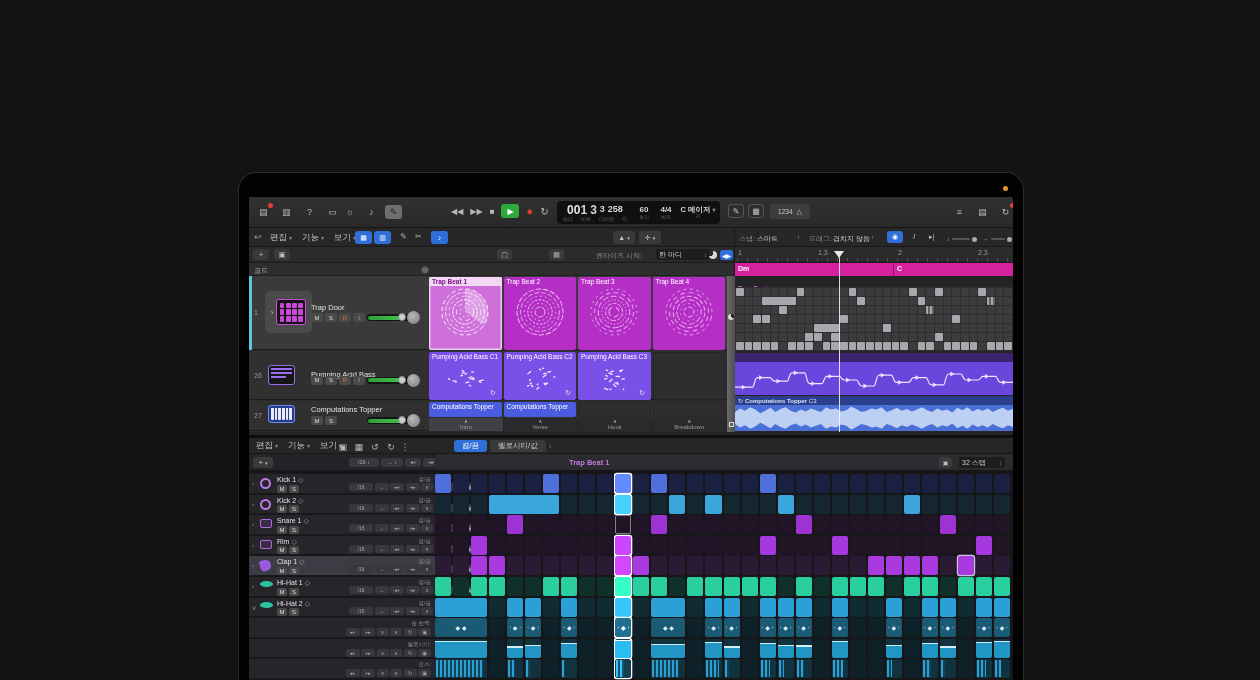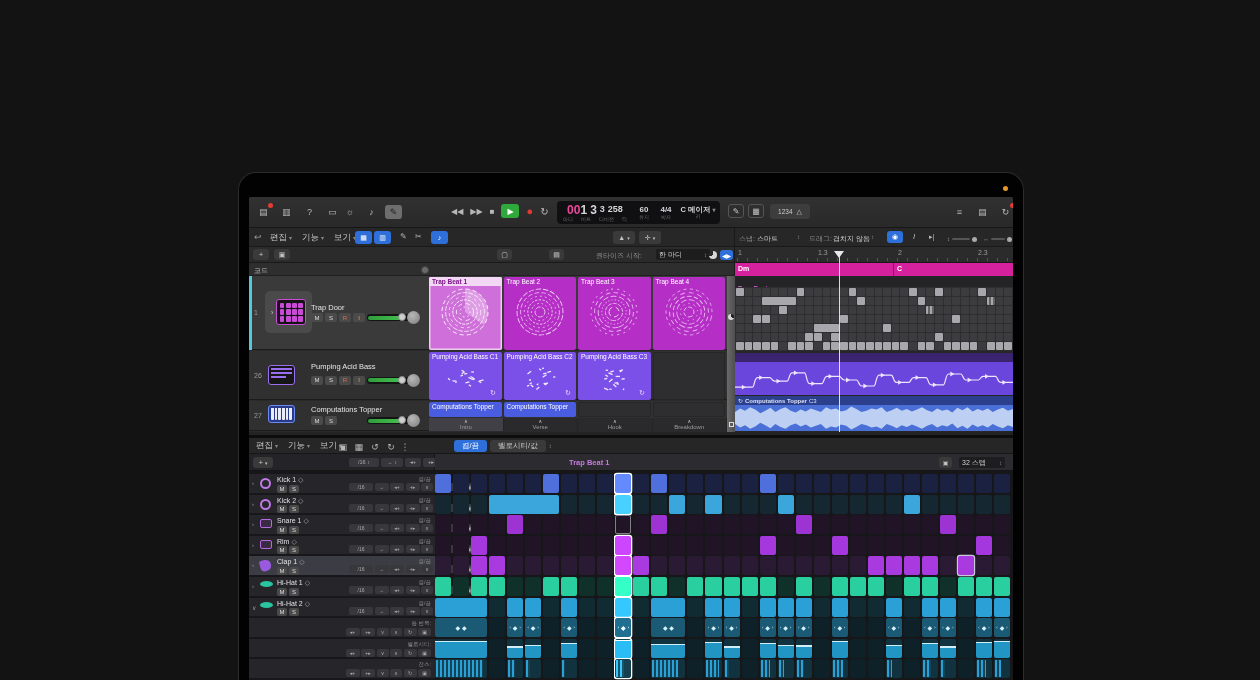--- a/index.html
+++ b/index.html
@@ -73,21 +73,21 @@
           <span style="font-size: 8px; color: rgb(184, 184, 184);">▶▶</span>
           <span style="font-size: 8px; color: rgb(184, 184, 184);">■</span>
           <div class="ib" style="width: 18px; height: 14px; background: rgb(47, 168, 60); color: rgb(255, 255, 255); font-size: 8px;">▶</div>
           <span style="font-size: 11px; color: rgb(226, 59, 48);">●</span>
           <span style="font-size: 10px; color: rgb(184, 184, 184);">↻</span>
         </div>
 
       <div class="lcd">
         <div class="lcdsec" style="width:76px;">
           <div class="f" style="gap:3px;font-weight:bold;">
-            <span style="font-size:12px;"><span style="color:#ec4899;text-align:right;">00</span><span>1</span></span>
+            <span style="font-size:12px;"><span style="color:#e5e5e5;text-align:right;">00</span><span>1</span></span>
             <span style="font-size:12px;">3</span>
             <span style="font-size:9px;">3</span>
             <span style="font-size:9px;">258</span>
           </div>
           <div class="f lcdsub" style="gap:8px;" id="lcd-pos-labels">
               <span>마디</span>
               <span>비트</span>
               <span>디비전</span>
               <span>틱</span>
             </div>
@@ -309,21 +309,21 @@
         </div>
         <div class="abs" style="left: 0px; top: 75px; width: 486px; height: 49px; background: rgb(48, 48, 48); border-bottom: 1px solid rgb(28, 28, 28); box-sizing: border-box;">
           <span class="abs" style="left: 5px; top: 20.5px; font-size: 7px; color: rgb(154, 154, 154);">26</span>
           <div class="abs f" style="left: 16px; top: 11.5px; padding: 2px 3px; background: transparent; border-radius: 5px; gap: 3px;">
             <div style="width:27px;height:20px;background:#161616;border:1.5px solid #9a6ef0;border-radius:3px;padding:2px;box-sizing:border-box;display:flex;flex-direction:column;gap:2px;">
               <div style="height:2px;background:#9a6ef0;"></div>
               <div style="height:2px;background:#9a6ef0;"></div>
               <div style="height:2px;background:#9a6ef0;width:70%;"></div>
             </div>
           </div>
-          <span class="abs" style="left: 62px; top: 11px; font-size: 7.5px; color: rgb(228, 228, 228);">Pumping Acid Bass</span>
+          <span class="abs" style="left: 62px; top: 19px; font-size: 7.5px; color: rgb(228, 228, 228);">Pumping Acid Bass</span>
           <div class="abs f" style="left: 62px; top: 24.5px; gap: 2px;">
             <div class="mute">M</div>
             <div class="mute">S</div>
             <div class="mute" style="color: rgb(224, 108, 80);">R</div>
             <div class="mute" style="color: rgb(224, 160, 80);">I</div>
           </div>
           <div class="abs slider" style="left: 118px; top: 25.5px; width: 50px;">
             <div class="fill" style="width:36px;"></div>
             <div class="kn" style="left:31px;"></div>
           </div>

